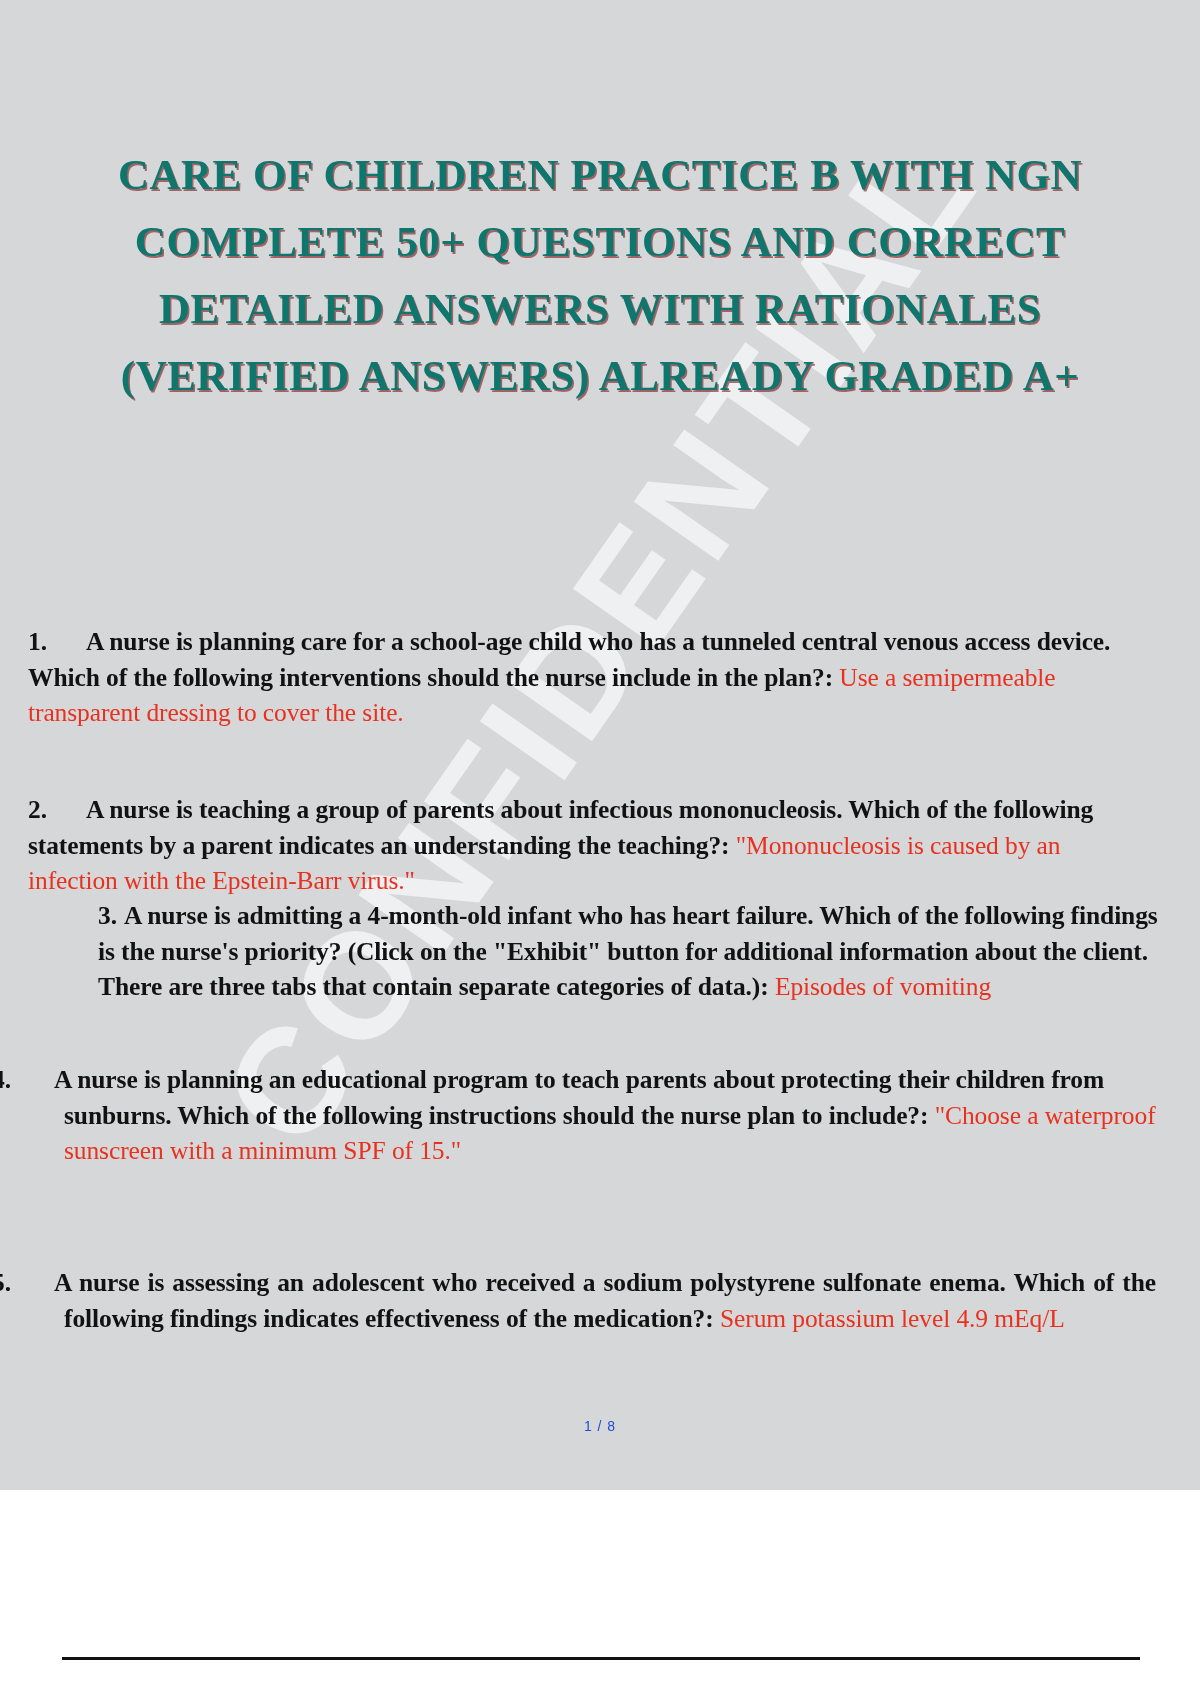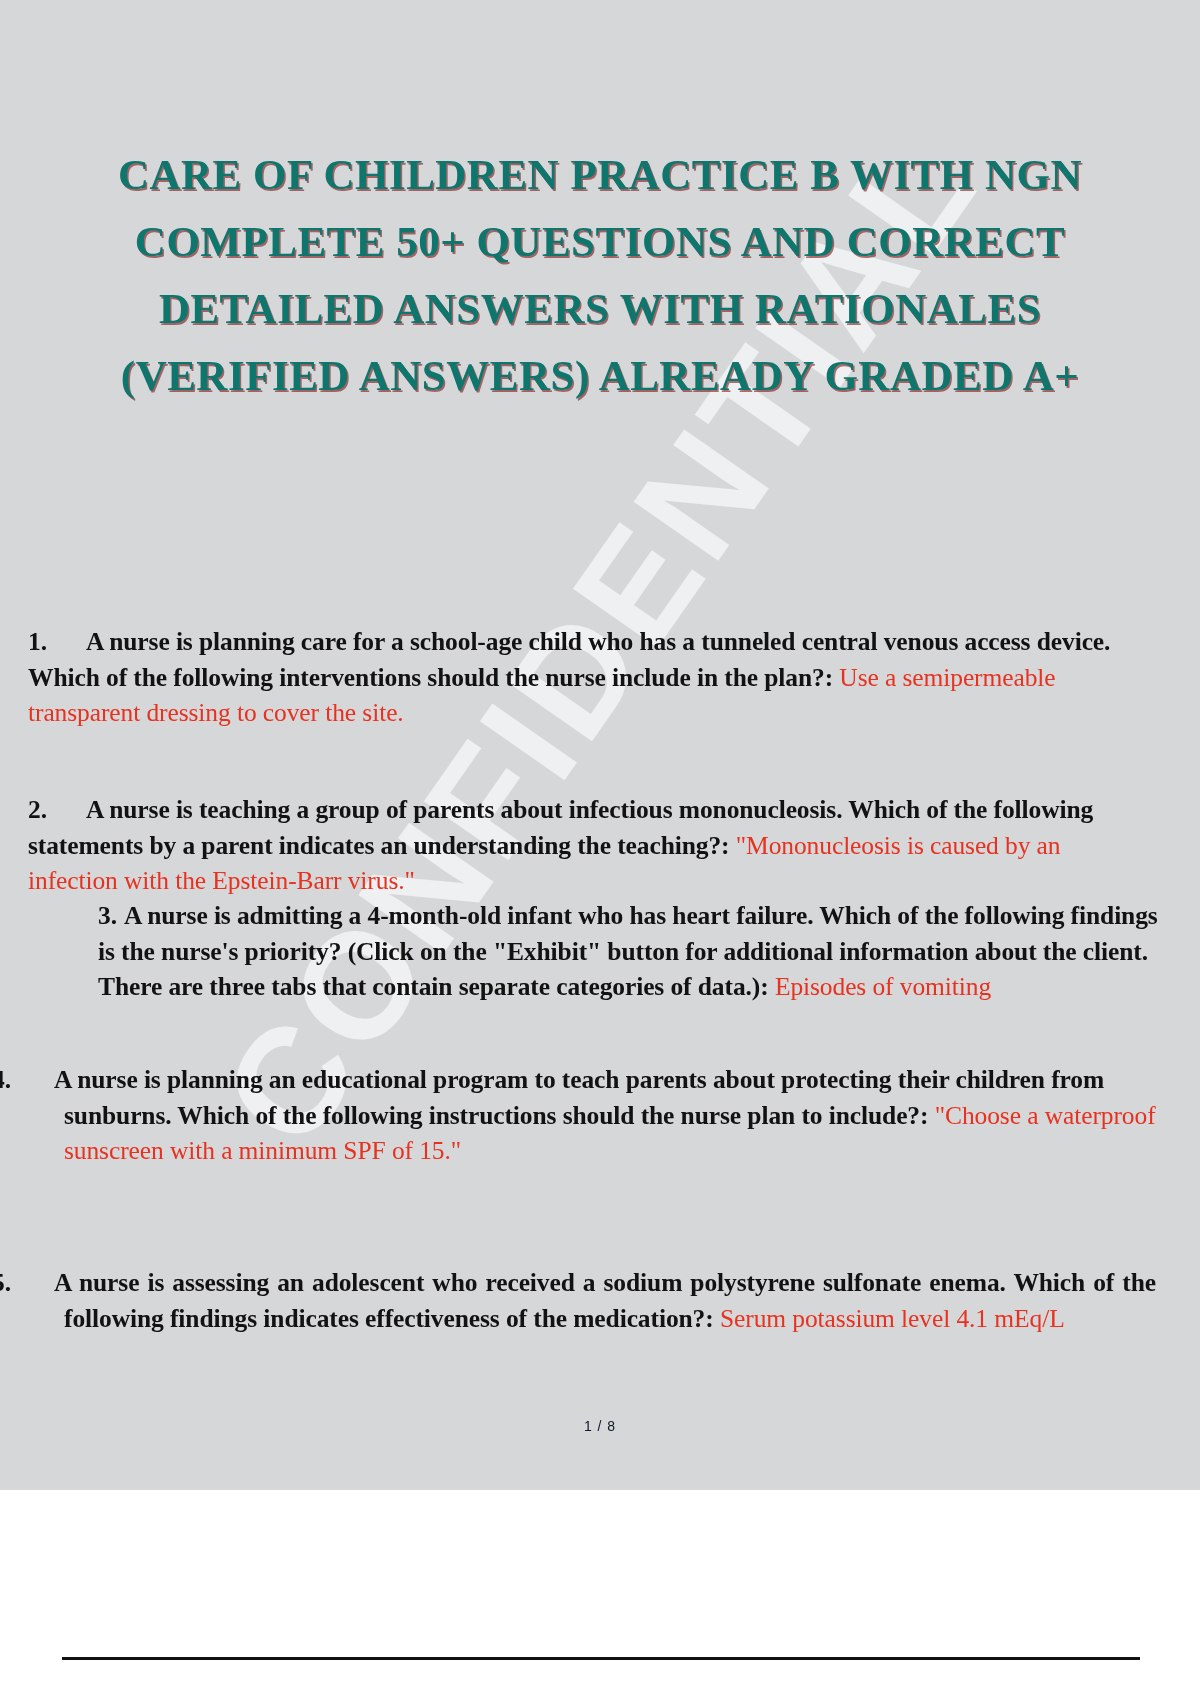--- a/index.html
+++ b/index.html
@@ -135,21 +135,21 @@
   
   .page-footer {
     position: absolute;
     left: 0;
     top: 1418px;
     width: 1200px;
     text-align: center;
     font-family: "Liberation Sans", "DejaVu Sans", sans-serif;
     font-size: 14px;
     letter-spacing: 1px;
-    color: #0f172a;
+    color: #1d4ed8;
   }
 
   
   .below-sheet {
     position: absolute;
     left: 0;
     top: 1490px;
     width: 1200px;
     height: 210px;
     background: #ffffff;
@@ -184,21 +184,21 @@
 
     <div class="qblock q-indent" id="q3">
       <span class="num">3.</span><span class="prompt">A nurse is admitting a 4-month-old infant who has heart failure. Which of the following findings is the nurse's priority? (Click on the "Exhibit" button for additional information about the client. There are three tabs that contain separate categories of data.):</span> <span class="ans">Episodes of vomiting</span>
     </div>
 
     <div class="qblock q-four" id="q4">
       <span class="num">4.</span><span class="prompt">A nurse is planning an educational program to teach parents about protecting their children from sunburns. Which of the following instructions should the nurse plan to include?:</span> <span class="ans">"Choose a waterproof sunscreen with a minimum SPF of 15."</span>
     </div>
 
     <div class="qblock q-five" id="q5">
-      <span class="num">5.</span><span class="prompt">A nurse is assessing an adolescent who received a sodium polystyrene sulfonate enema. Which of the following findings indicates effectiveness of the medication?:</span> <span class="ans">Serum potassium level 4.1 mEq/L</span>
+      <span class="num">5.</span><span class="prompt">A nurse is assessing an adolescent who received a sodium polystyrene sulfonate enema. Which of the following findings indicates effectiveness of the medication?:</span> <span class="ans">Serum potassium level 4.9 mEq/L</span>
     </div>
 
     <div class="page-footer">1 / 8</div>
 
   </div>
 </div>
 
 <div class="below-sheet"></div>
 <div class="bottom-rule"></div>
 

